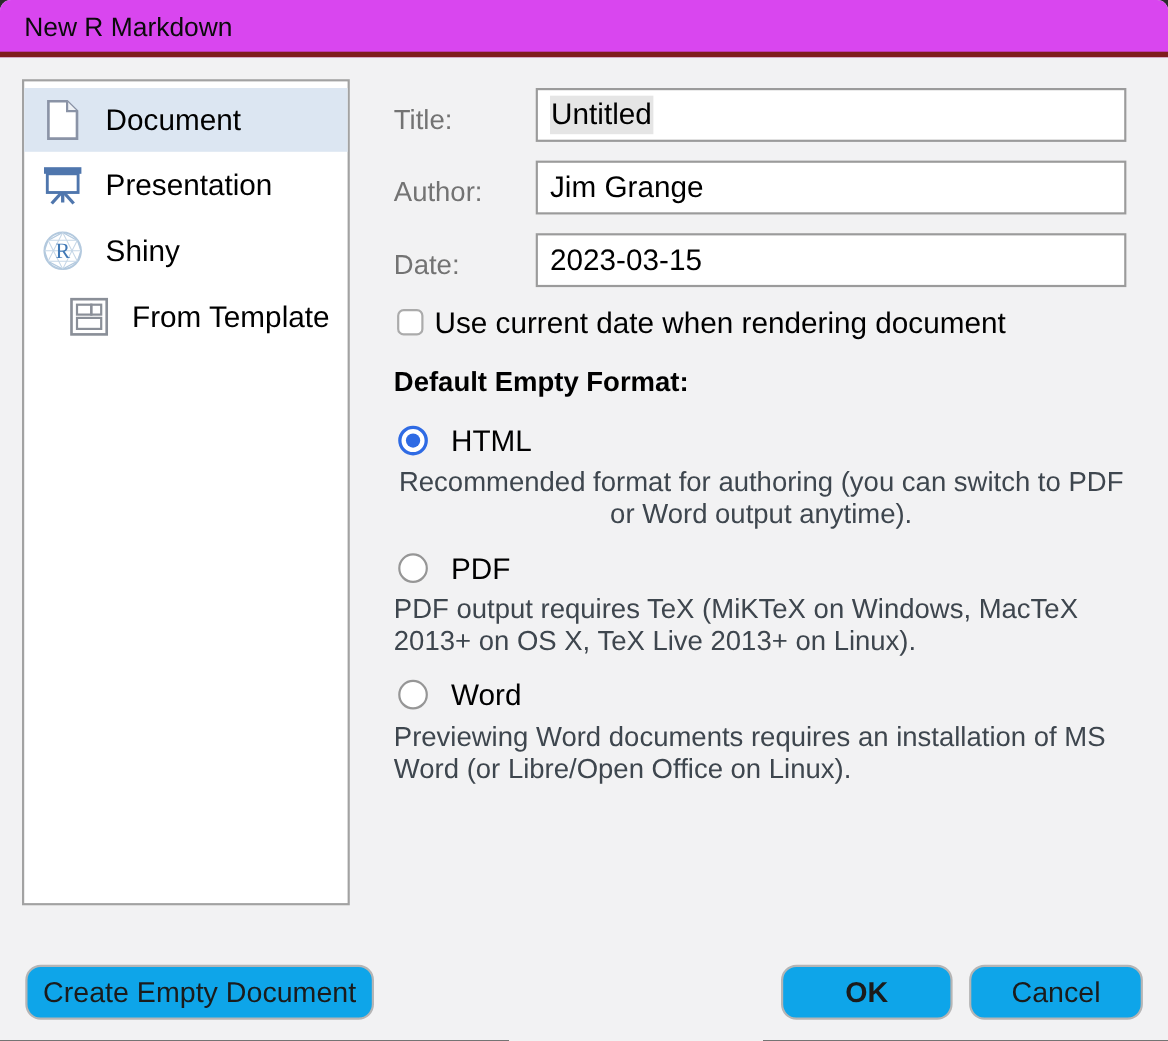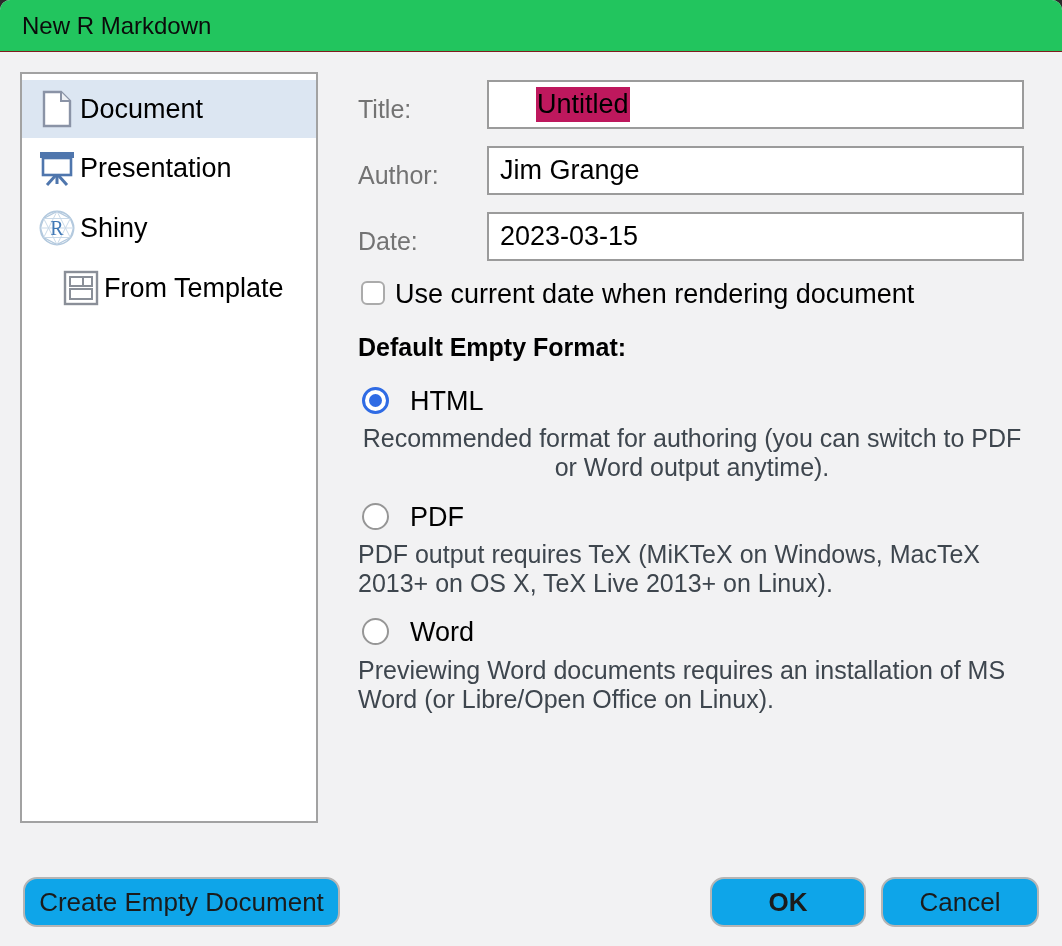--- a/index.html
+++ b/index.html
@@ -11,22 +11,22 @@
   .dialog {
     position: relative;
     width: 1062px; height: 946px;
     background: #f2f2f3;
     border-radius: 10px 10px 0 0;
     overflow: hidden;
   }
   .titlebar {
     position: absolute; left: 0; top: 0;
     width: 100%; height: 52px;
-    background: #22c55e;
-    border-bottom: 1px solid #7f1d1d;
+    background: #d946ef;
+    border-bottom: 5px solid #7f1d1d;
   }
   .titlebar-text {
     position: absolute; left: 22px; top: 0;
     line-height: 51px; font-size: 24px; font-weight: 500; color: #0b0b0b;
   }
   
   .sidebar {
     position: absolute; left: 20px; top: 72px;
     width: 298px; height: 751px;
     background: #ffffff;
@@ -37,38 +37,38 @@
     display: flex; align-items: center;
     cursor: default;
   }
   .side-item.selected { background: #dce6f2; }
   .side-item .icon-box {
     width: 38px; height: 40px;
     margin-left: 16px;
     display: flex; align-items: center; justify-content: center;
   }
   .side-item .side-label {
-    margin-left: 4px;
+    margin-left: 20px;
     font-size: 27px; color: #000;
   }
   
   .field-label {
     position: absolute; left: 358px;
     font-size: 25px; font-weight: normal; color: #737373;
   }
   .text-input {
     position: absolute; left: 487px;
     width: 537px; height: 49px;
     background: #ffffff;
     border: 2px solid #9b9b9b;
     font-size: 27px; color: #000;
     display: flex; align-items: center;
     padding-left: 11px;
   }
-  .sel-highlight { background: #be185d; padding: 2px 1px; margin-left: 36px; }
+  .sel-highlight { background: #e5e5e5; padding: 2px 1px; }
   .checkbox {
     position: absolute; left: 361px; top: 281px;
     width: 24px; height: 24px;
     background: #fff;
     border: 2px solid #ababab;
     border-radius: 6px;
   }
   .checkbox-label {
     position: absolute; left: 395px; top: 279px;
     font-size: 27px; color: #000;

